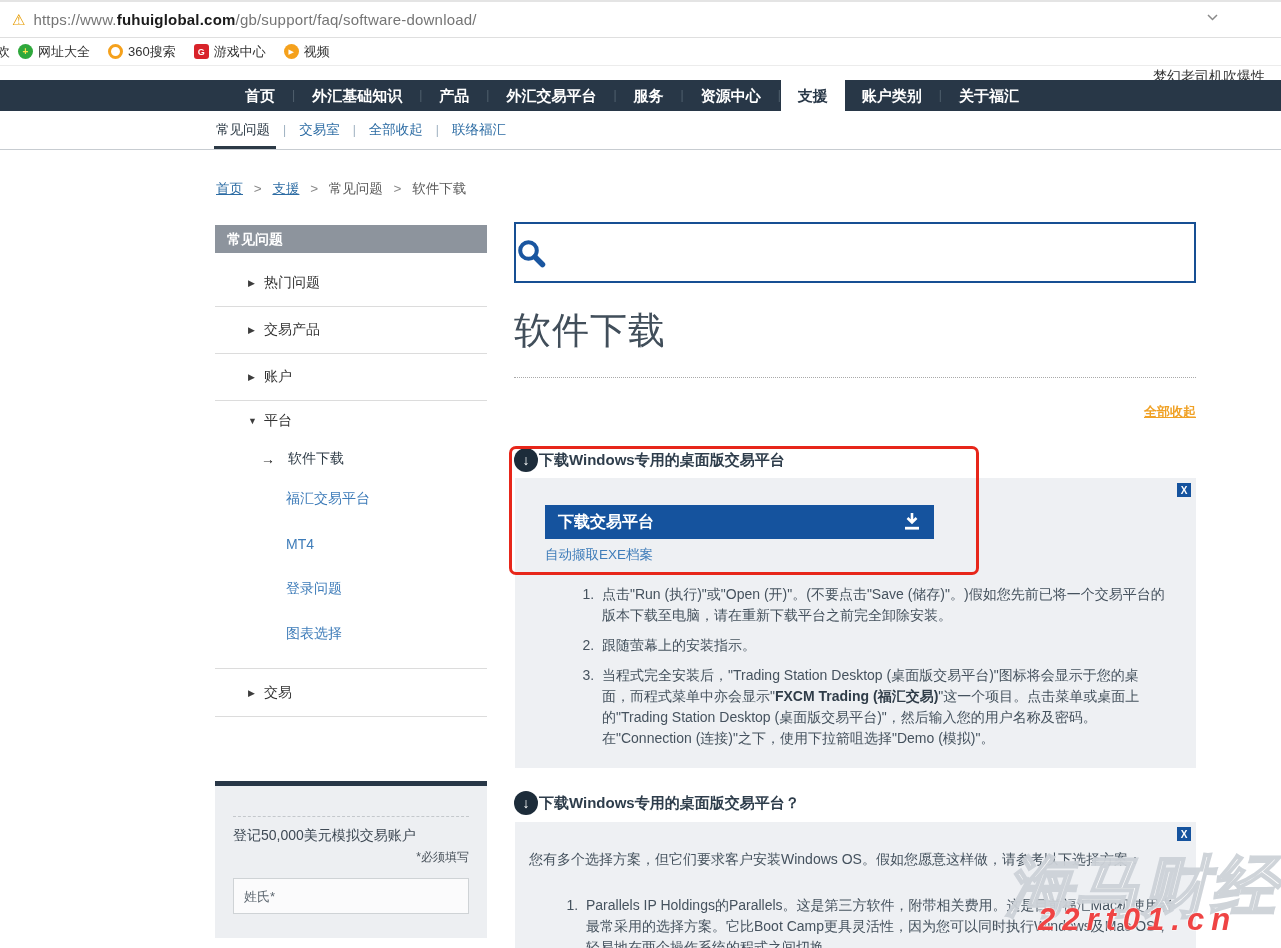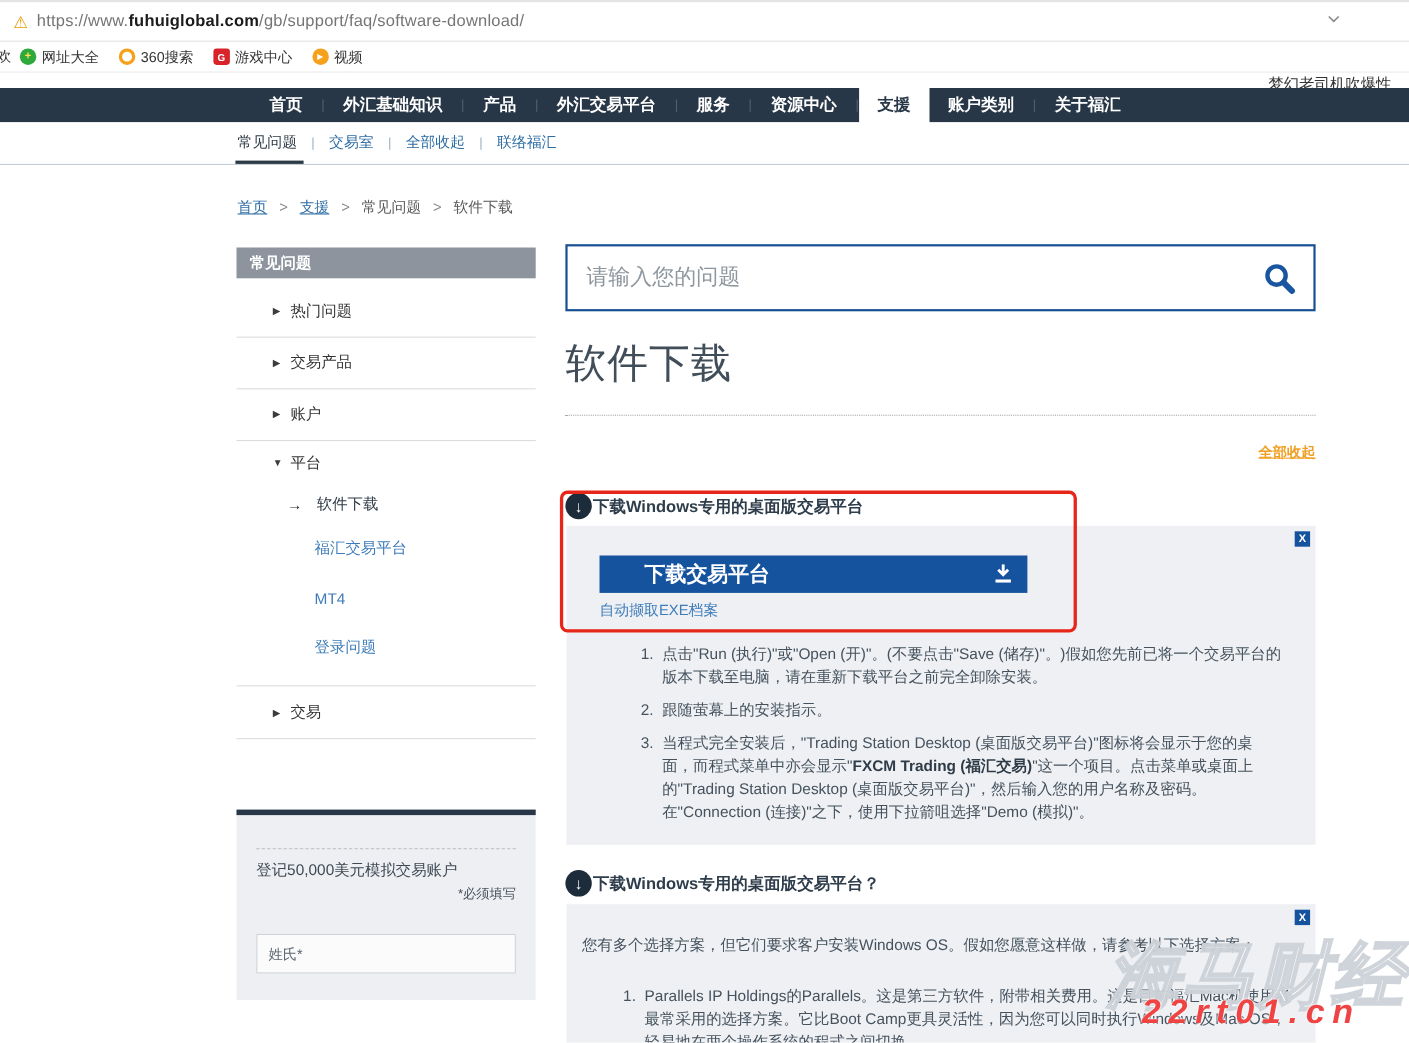--- a/index.html
+++ b/index.html
@@ -77,21 +77,21 @@
   .active-sub .sb-label { left:73px; color:#2e3b46; }
   .sb-row.blue .sb-label { left:71px; color:#3e7cb9; }
   .sb-divider { border-top:1px solid #dcdcdc; margin-top:12px; }
   .sb-row.last { height:48px; border-bottom:1px solid #dcdcdc; }
 
   .demo-box { margin-top:64px; border-top:5px solid #283747; background:#edeff2; padding:17px 18px 24px; }
   .demo-title { font-size:26px; color:#141e27; font-weight:500; letter-spacing:1px; }
   .demo-dash { border-top:1px dashed #c4c8cc; margin:13px 0 10px; }
   .demo-sub { font-size:14px; color:#3e4954; }
   .demo-req { font-size:12px; color:#49525b; text-align:right; margin-top:4px; }
-  .demo-input { display:block; width:100%; height:36px; margin-top:28px; background:#fbfbfc;
+  .demo-input { display:block; width:100%; height:36px; margin-top:12px; background:#fbfbfc;
     border:1px solid #cfd3d6; padding:0 10px; font-size:13px; color:#333;
     font-family:"Liberation Sans","DejaVu Sans",sans-serif; }
   .demo-input::placeholder { color:#5d6770; opacity:1; }
 
   
   .search-box { position:absolute; left:514px; top:222px; width:682px; height:61px;
     border:2px solid #174f93; background:#fff; display:flex; align-items:center; z-index:1; }
   .search-input { flex:1; border:none; outline:none; font-size:20px; padding-left:17px; color:#333;
     font-family:"Liberation Sans","DejaVu Sans",sans-serif; background:transparent; }
   .search-input::placeholder { color:#8e979e; opacity:1; }
@@ -111,21 +111,21 @@
   .acc-title { font-size:15px; font-weight:bold; color:#2e3d4b; }
 
   .panel { position:absolute; left:515px; width:681px; background:#eef0f3; overflow:hidden; }
   .panel.p1 { top:478px; height:290px; padding:27px 30px 0; }
   .panel.p2 { top:822px; height:126px; padding:27px 14px 0; }
   .x-btn { position:absolute; top:5px; right:5px; width:14px; height:14px; background:#15539e; color:#fff;
     font-size:10px; font-weight:bold; display:flex; align-items:center; justify-content:center; cursor:pointer; }
   .x-btn::before { content:"X"; }
 
   .dl-btn { position:relative; width:389px; height:34px; background:#15539e; color:#fff; border:none;
-    font-size:19px; font-weight:bold; text-align:left; padding-left:41px; cursor:pointer;
+    font-size:16px; font-weight:bold; text-align:left; padding-left:13px; cursor:pointer;
     font-family:"Liberation Sans","DejaVu Sans",sans-serif; display:block; }
   .dl-btn svg { position:absolute; right:13px; top:8px; }
   .exe-link { display:inline-block; margin-top:7px; font-size:13.5px; color:#3e7cb9; cursor:pointer; }
 
   .steps { margin-top:20px; padding-left:53px; font-size:14px; color:#45525e; }
   .steps li { margin-bottom:9px; line-height:1.5; padding-left:4px; }
   .steps b { color:#2f3c48; }
 
   .panel-intro { font-size:14px; color:#45525e; line-height:1.45; }
   .panel.p2 .steps { margin-top:26px; }
@@ -260,38 +260,40 @@
     </div>
     <div class="sb-row blue">
       <span class="sb-label">福汇交易平台</span>
     </div>
     <div class="sb-row blue">
       <span class="sb-label">MT4</span>
     </div>
     <div class="sb-row blue">
       <span class="sb-label">登录问题</span>
     </div>
+    <div class="sb-row blue">
+      <span class="sb-label">图表选择</span>
+    </div>
     <div class="sb-divider"></div>
     <div class="sb-row last">
       <span class="sb-arrow">▶</span>
       <span class="sb-label">交易</span>
     </div>
   </div>
 
   <div class="demo-box">
     <div class="demo-dash"></div>
     <div class="demo-sub">登记50,000美元模拟交易账户</div>
     <div class="demo-req">*必须填写</div>
     <input class="demo-input" type="text" placeholder="姓氏*" style="">
 
   </div>
 </div>
 
 <div class="search-box">
-  <input class="search-input" type="text" placeholder="请输入您的问题" style="">
   <span class="search-btn">
     <svg width="30" height="30" viewBox="0 0 30 30">
         <circle cx="12.5" cy="12.5" r="8.3" stroke="#1a56a0" stroke-width="4" fill="none"></circle>
         <line x1="19" y1="19" x2="26.5" y2="26.5" stroke="#1a56a0" stroke-width="5.5" stroke-linecap="round"></line>
       </svg>
   </span>
 </div>
 
 <div class="page-title">软件下载</div>
 <div class="dotted-rule"></div>

